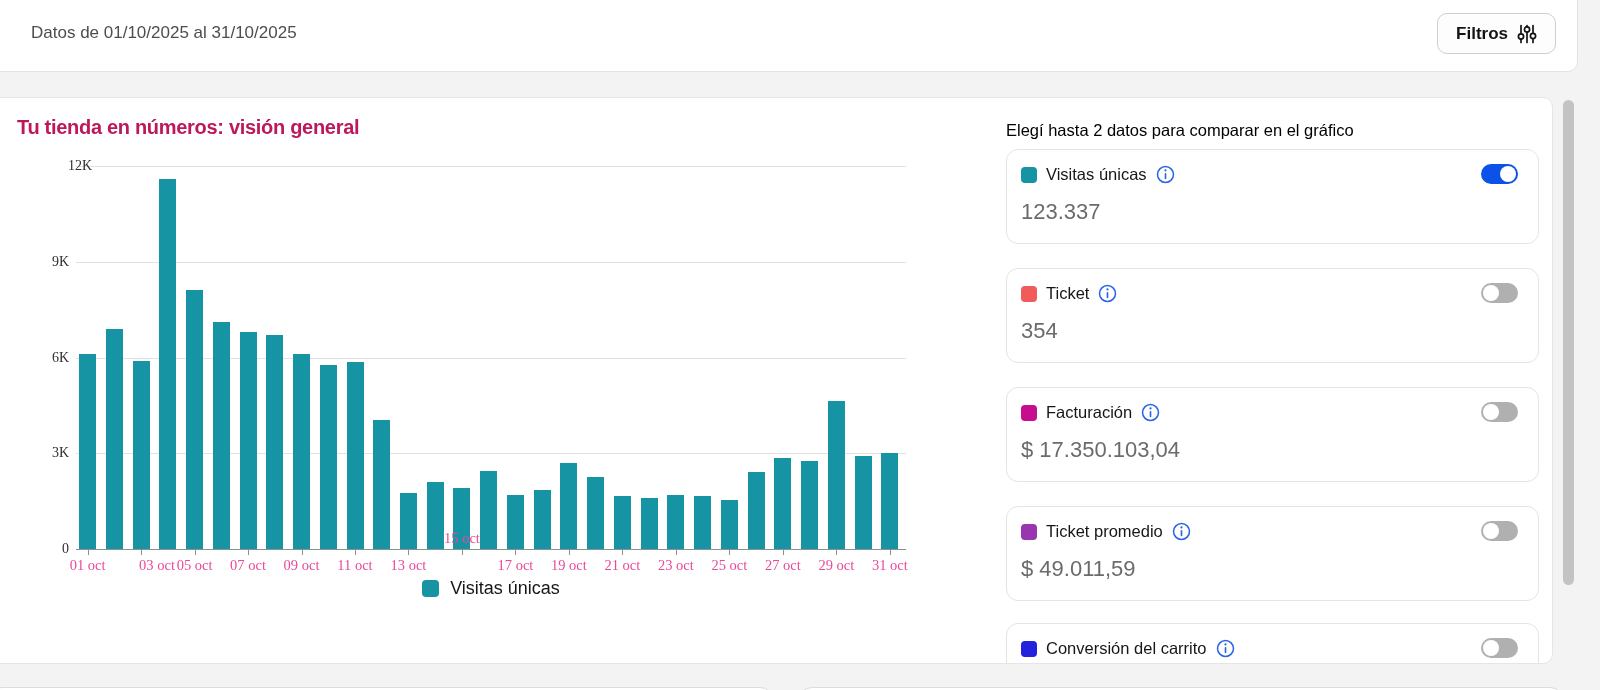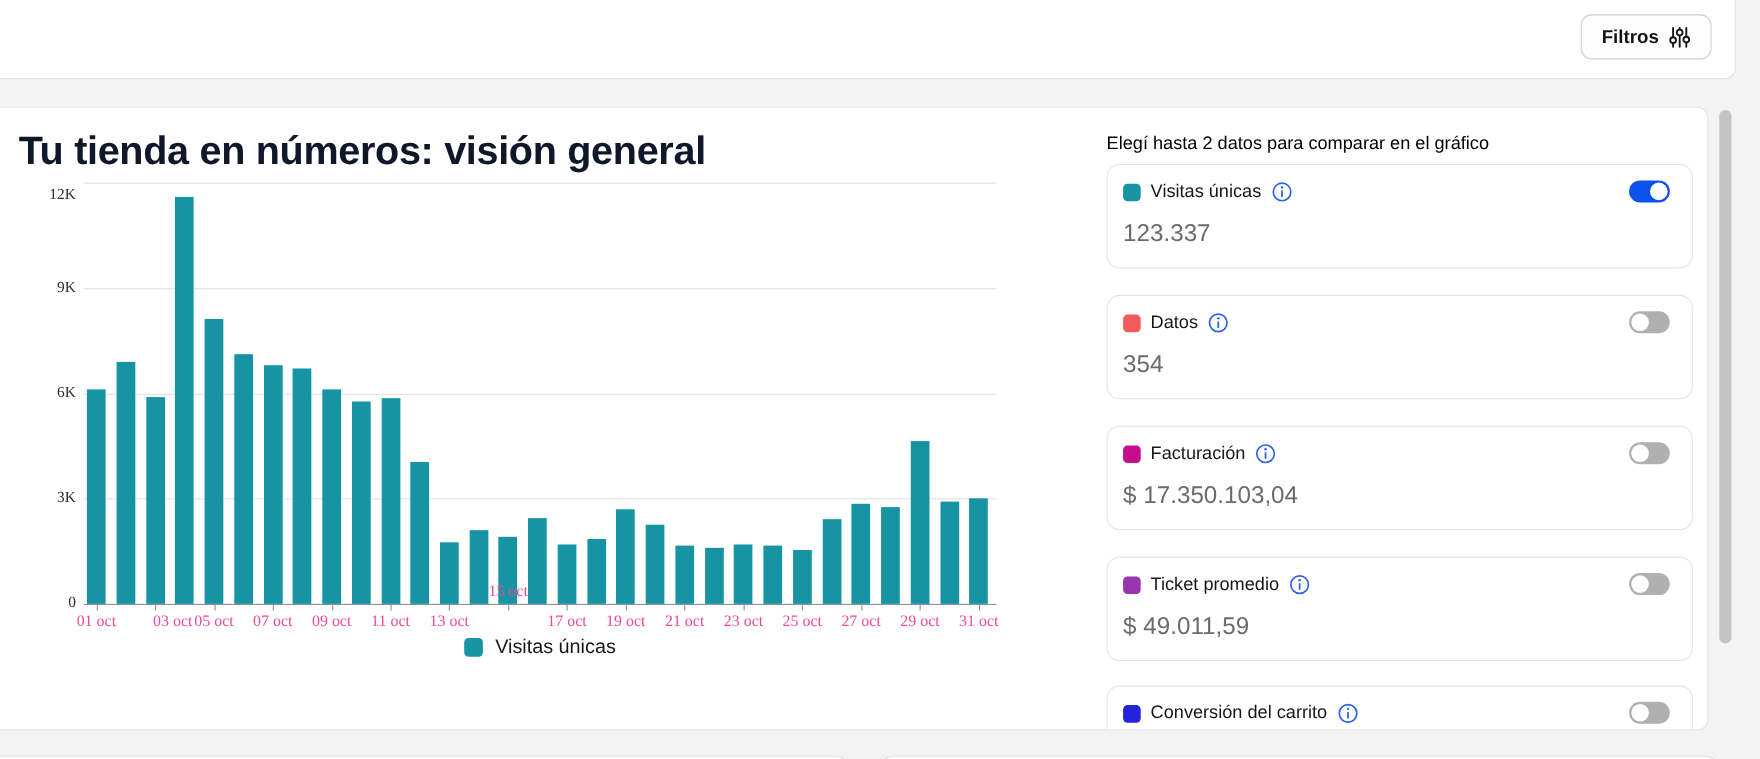--- a/index.html
+++ b/index.html
@@ -29,21 +29,21 @@
 
   
   .main-card{
     position:absolute;left:-12px;top:97px;width:1565px;height:567px;
     background:#ffffff;border:1px solid #e5e5e5;border-radius:10px;
     box-sizing:border-box;overflow:hidden;
   }
   .card-inner{position:absolute;left:12px;top:0;width:1553px;height:567px;}
   .page-title{
     position:absolute;left:16px;top:18px;margin:0;
-    font-size:36px;font-weight:700;color:#0f172a;letter-spacing:-0.3px;
+    font-size:20px;font-weight:700;color:#be185d;letter-spacing:-0.3px;
   }
 
   
   #chart{position:absolute;left:0;top:0;width:960px;height:567px;}
   .gridline{position:absolute;height:1px;background:#e2e2e2;}
   .axisline{position:absolute;height:1px;background:#8f8f8f;}
   .ytick-label{
     position:absolute;left:0;width:68px;text-align:right;
     font-family:"Liberation Serif","DejaVu Serif",serif;
     font-size:14px;color:#2f2f2f;
@@ -105,20 +105,21 @@
   }
   .bottom-card.left{left:-12px;width:786px;}
   .bottom-card.right{left:798px;width:766px;}
 </style>
 </head>
 <body>
 
 <div>
 
   <div class="topbar">
+    <span class="date-range">Datos de 01/10/2025 al 31/10/2025</span>
     <button class="filters-btn">
       <span>Filtros</span>
       <svg width="20" height="22" viewBox="0 0 20 22">
         <g stroke="#141414" stroke-width="1.7" stroke-linecap="round" fill="none">
           <line x1="4" y1="2.5" x2="4" y2="19.5"></line>
           <line x1="10" y1="2.5" x2="10" y2="19.5"></line>
           <line x1="16" y1="2.5" x2="16" y2="19.5"></line>
           <circle cx="4" cy="13.5" r="2.6" fill="#fdfdfd"></circle>
           <circle cx="10" cy="6.5" r="2.6" fill="#fdfdfd"></circle>
           <circle cx="16" cy="13" r="2.6" fill="#fdfdfd"></circle>
@@ -134,21 +135,21 @@
       <div id="chart">
           <div class="axisline" style="left: 75px; top: 451px; width: 830px;"></div>
           <div class="ytick-label" style="top: 443px;">0</div>
           <div class="gridline" style="left: 75px; top: 355.25px; width: 830px;"></div>
           <div class="ytick-label" style="top: 347.25px;">3K</div>
           <div class="gridline" style="left: 75px; top: 259.5px; width: 830px;"></div>
           <div class="ytick-label" style="top: 251.5px;">6K</div>
           <div class="gridline" style="left: 75px; top: 163.75px; width: 830px;"></div>
           <div class="ytick-label" style="top: 155.75px;">9K</div>
           <div class="gridline" style="left: 75px; top: 68px; width: 830px;"></div>
-          <div class="ytick-label" style="top: 72px;">12K</div>
+          <div class="ytick-label" style="top: 60px; padding-left: 23px;">12K</div>
           <div class="bar" style="left: 78.1px; top: 256.308px; height: 194.692px; background: rgb(23, 148, 164);"></div>
           <div class="xtick-mark" style="left: 86.6px; top: 452px;"></div>
           <div class="xtick-label" style="left: 54.6px; top: 459px;">01 oct</div>
           <div class="bar" style="left: 104.84px; top: 230.775px; height: 220.225px; background: rgb(23, 148, 164);"></div>
           <div class="bar" style="left: 131.58px; top: 262.692px; height: 188.308px; background: rgb(23, 148, 164);"></div>
           <div class="xtick-mark" style="left: 140.08px; top: 452px;"></div>
           <div class="xtick-label" style="left: 124px; top: 459px;">03 oct</div>
           <div class="bar" style="left: 158.32px; top: 80.7667px; height: 370.233px; background: rgb(23, 148, 164);"></div>
           <div class="bar" style="left: 185.06px; top: 192.475px; height: 258.525px; background: rgb(23, 148, 164);"></div>
           <div class="xtick-mark" style="left: 193.56px; top: 452px;"></div>
@@ -225,21 +226,21 @@
               </svg>
     </div>
     <div class="toggle on" role="switch" aria-checked="true">
               <span class="knob"></span>
             </div>
     <div class="metric-value">123.337</div>
           </div>
           <div class="metric-card" style="top: 170px;">
     <div class="metric-head">
       <span class="metric-swatch" style="background:#f15b5c"></span>
-      <span class="metric-label">Datos</span>
+      <span class="metric-label">Ticket</span>
       <svg class="info-icon" width="19" height="19" viewBox="0 0 20 20">
   <circle cx="10" cy="10" r="8.4" fill="none" stroke="#2a63e8" stroke-width="1.6"></circle>
   <line x1="10" y1="9.2" x2="10" y2="14.2" stroke="#2a63e8" stroke-width="1.7" stroke-linecap="round"></line>
   <circle cx="10" cy="5.7" r="1.15" fill="#2a63e8"></circle>
               </svg>
     </div>
     <div class="toggle off" role="switch" aria-checked="false">
               <span class="knob"></span>
             </div>
     <div class="metric-value">354</div>

